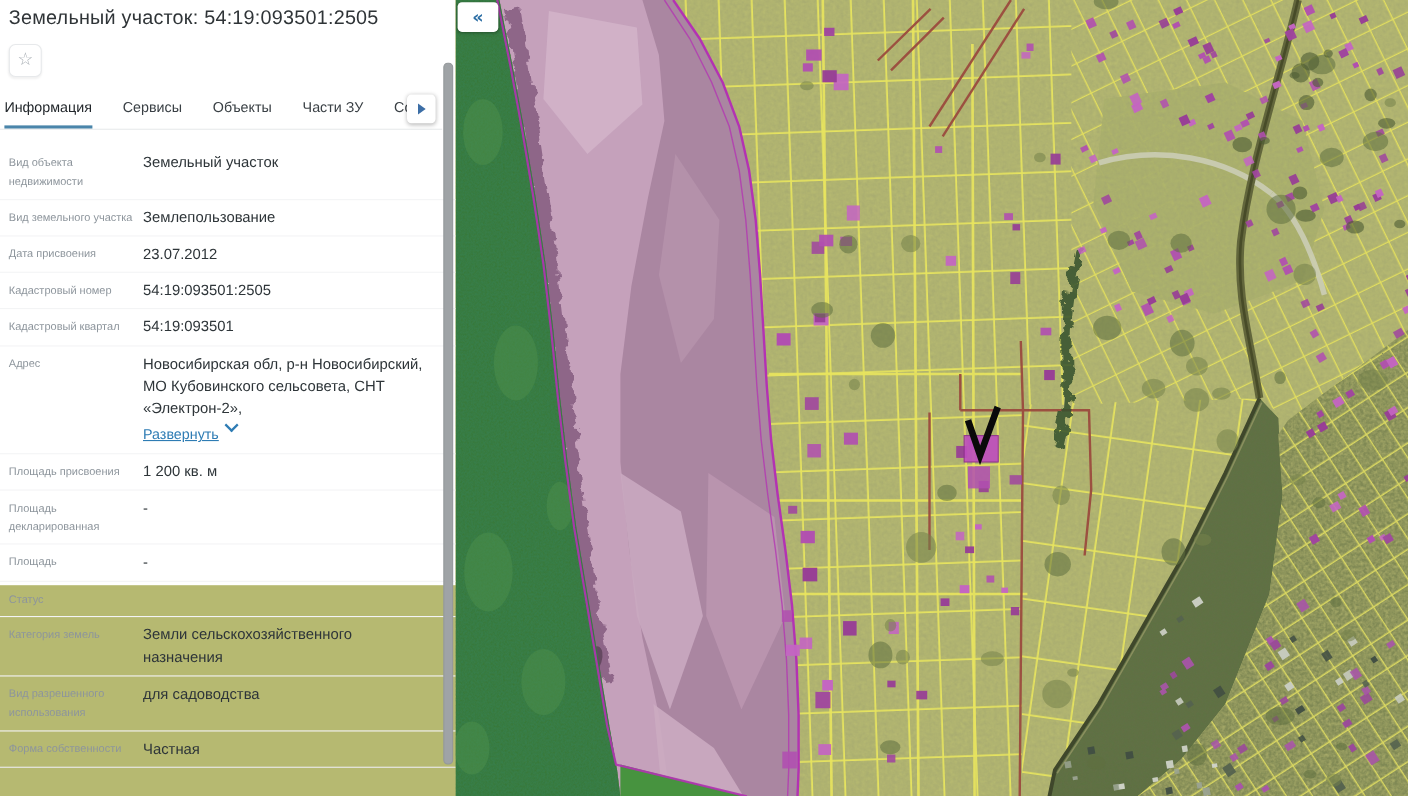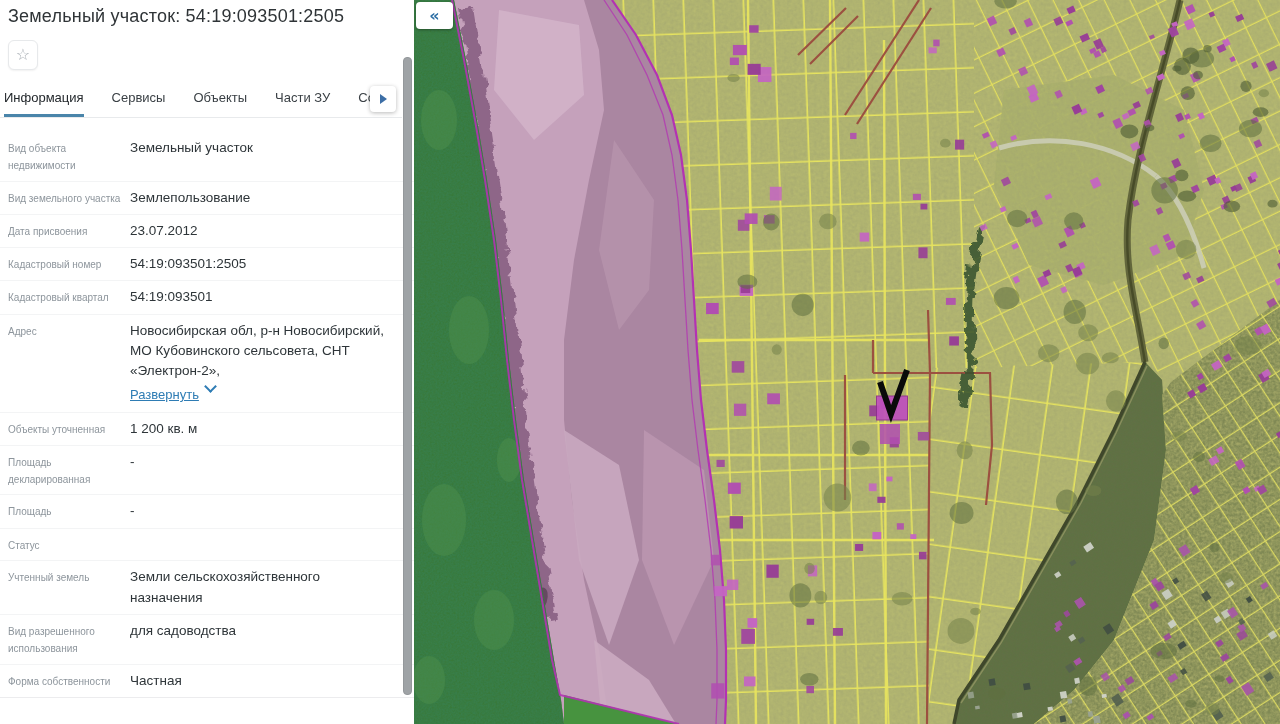--- a/index.html
+++ b/index.html
@@ -1,20 +1,20 @@
 <!DOCTYPE html>
 <html><head>
 <meta charset="utf-8">
 <style>
   html,body{margin:0;padding:0;background:#dddddd;}
   .app{position:relative;width:1280px;height:724px;overflow:hidden;
        font-family:"Liberation Sans","DejaVu Sans",sans-serif;background:#b6b971;}
 
   
-  .panel{position:absolute;left:0;top:0;width:414px;height:724px;background:#ffffff;z-index:3;}
+  .panel{position:absolute;left:0;top:0;width:414px;height:532px;background:#ffffff;z-index:3;}
   .panel-title{margin:6px 8px 0 8px;font-size:18px;font-weight:500;color:#2f3437;letter-spacing:.2px;}
   .fav-btn{margin:13px 0 0 8px;width:30px;height:30px;background:#fff;border:1px solid #e7e9eb;
            border-radius:6px;box-shadow:0 1px 2px rgba(0,0,0,.06);cursor:pointer;
            display:flex;align-items:center;justify-content:center;padding:0;}
   .star{font-size:16px;line-height:1;color:#a7adb3;}
   .tabs{display:flex;gap:28px;margin-top:17px;padding-left:4px;border-bottom:1px solid #e8eaec;
         font-size:13px;color:#3a4045;white-space:nowrap;overflow:hidden;width:398px;}
   .tab{padding:3px 0 9px 0;cursor:pointer;border-bottom:3px solid transparent;flex:none;}
   .tab.active{color:#22272b;border-bottom-color:#4a85aa;}
   .tabs-next{position:absolute;right:18px;top:86px;width:26px;height:26px;background:#fff;border:none;
@@ -91,36 +91,36 @@
         <div class="val">
           <span>Новосибирская обл, р-н Новосибирский, МО Кубовинского сельсовета, СНТ «Электрон-2»,</span>
           <br>
           <a class="expand">
             <span>Развернуть</span>
             <span class="chev-down"></span>
           </a>
         </div>
       </div>
       <div class="row">
-        <div class="lbl">Объекты уточненная</div>
+        <div class="lbl">Площадь присвоения</div>
         <div class="val">1 200 кв. м</div>
       </div>
       <div class="row">
         <div class="lbl">Площадь декларированная</div>
         <div class="val">-</div>
       </div>
       <div class="row">
         <div class="lbl">Площадь</div>
         <div class="val">-</div>
       </div>
       <div class="row">
         <div class="lbl">Статус</div>
       </div>
       <div class="row">
-        <div class="lbl">Учтенный земель</div>
+        <div class="lbl">Категория земель</div>
         <div class="val">Земли сельскохозяйственного назначения</div>
       </div>
       <div class="row">
         <div class="lbl">Вид разрешенного использования</div>
         <div class="val">для садоводства</div>
       </div>
       <div class="row">
         <div class="lbl">Форма собственности</div>
         <div class="val">Частная</div>
       </div>

